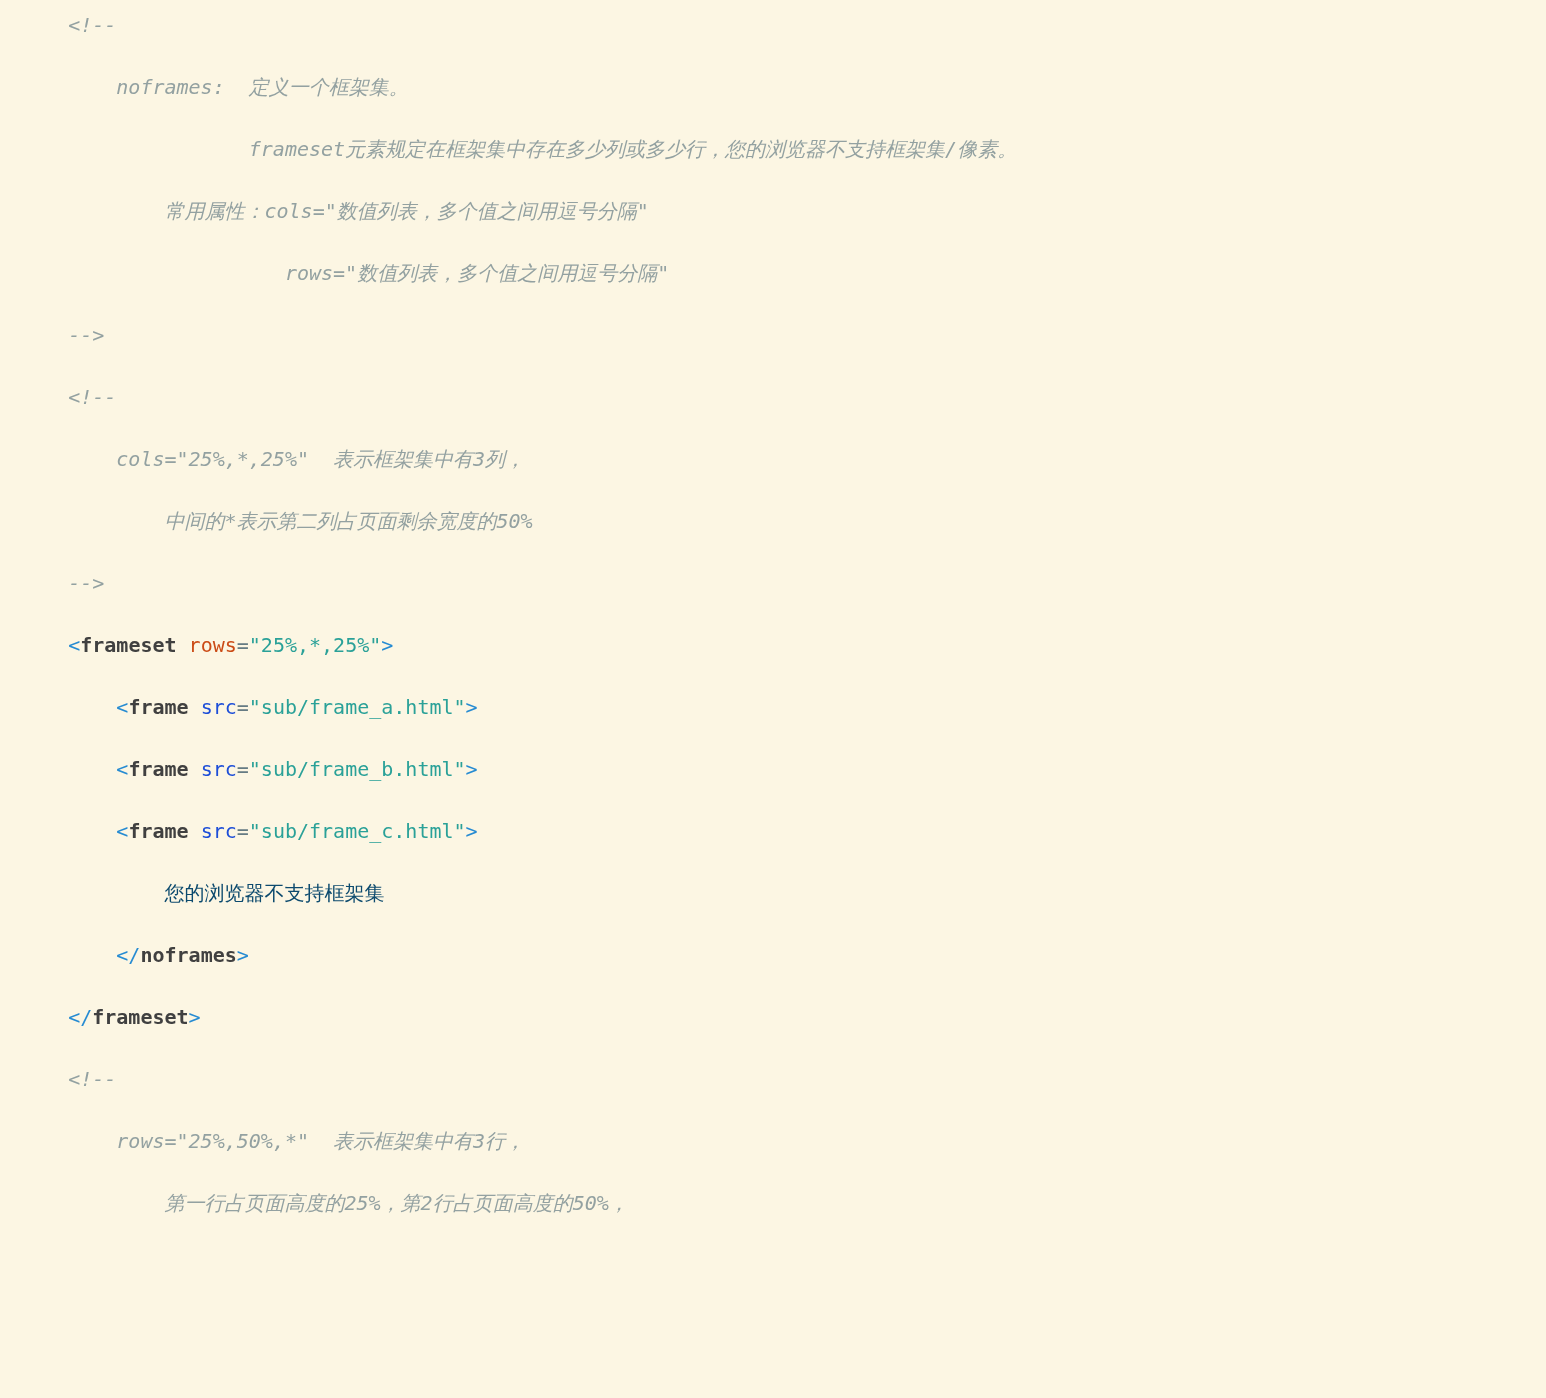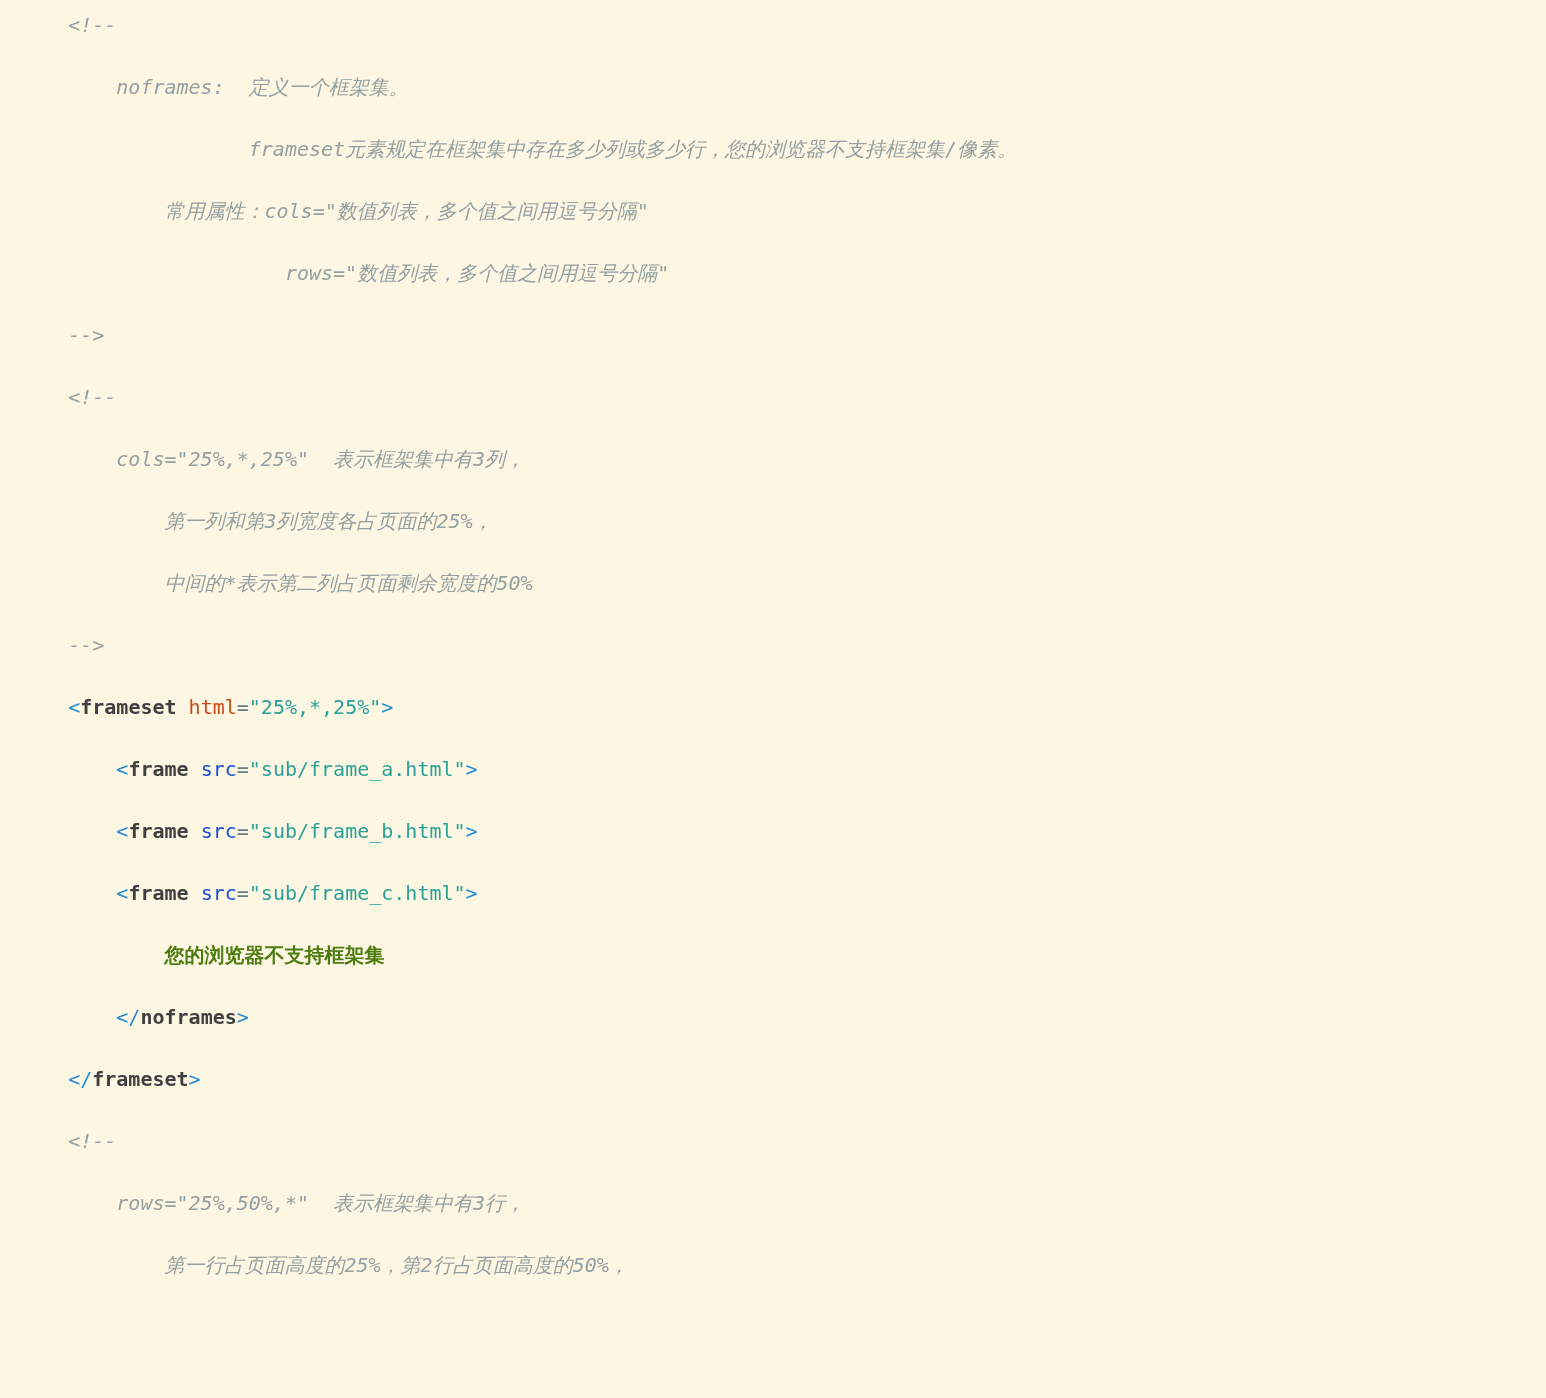--- a/index.html
+++ b/index.html
@@ -21,37 +21,36 @@
     position: relative;
     padding-left: 0;
   }
   .comment { color: #93a1a1; font-style: italic; }
   .tag-bracket { color: #268bd2; }
   .tag-name { color: #404040; font-weight: bold; }
   .attr-name { color: #1d4ed8; }
   .attr-name-red { color: #cb4b16; }
   .attr-eq { color: #657b83; }
   .attr-value { color: #2aa198; }
-  .text-black { color: #4d7c0f; font-weight: 700; font-style: normal; text-align: center; }
+  .text-black { color: #0c4a6e; font-weight: 400; font-style: normal; text-align: center; }
 </style>
 </head>
 <body>
 
 <pre id="code-block"><span class="line"><span class="comment">    &lt;!--</span></span>
 <span class="line"><span class="comment">        noframes:  定义一个框架集。</span></span>
 <span class="line"><span class="comment">                   frameset元素规定在框架集中存在多少列或多少行，您的浏览器不支持框架集/像素。</span></span>
 <span class="line"><span class="comment">            常用属性：cols="数值列表，多个值之间用逗号分隔"</span></span>
 <span class="line"><span class="comment">                      rows="数值列表，多个值之间用逗号分隔"</span></span>
 <span class="line"><span class="comment">    --&gt;</span></span>
 <span class="line"><span class="comment">    &lt;!--</span></span>
 <span class="line"><span class="comment">        cols="25%,*,25%"  表示框架集中有3列，</span></span>
-<span class="line"><span class="comment">            第一列和第3列宽度各占页面的25%，</span></span>
 <span class="line"><span class="comment">            中间的*表示第二列占页面剩余宽度的50%</span></span>
 <span class="line"><span class="comment">    --&gt;</span></span>
-<span class="line"><span class="tag-bracket">    &lt;</span><span class="tag-name">frameset</span><span class=""> </span><span class="attr-name-red">html</span><span class="attr-eq">=</span><span class="attr-value">"25%,*,25%"</span><span class="tag-bracket">&gt;</span></span>
+<span class="line"><span class="tag-bracket">    &lt;</span><span class="tag-name">frameset</span><span class=""> </span><span class="attr-name-red">rows</span><span class="attr-eq">=</span><span class="attr-value">"25%,*,25%"</span><span class="tag-bracket">&gt;</span></span>
 <span class="line"><span class="tag-bracket">        &lt;</span><span class="tag-name">frame</span><span class=""> </span><span class="attr-name">src</span><span class="attr-eq">=</span><span class="attr-value">"sub/frame_a.html"</span><span class="tag-bracket">&gt;</span></span>
 <span class="line"><span class="tag-bracket">        &lt;</span><span class="tag-name">frame</span><span class=""> </span><span class="attr-name">src</span><span class="attr-eq">=</span><span class="attr-value">"sub/frame_b.html"</span><span class="tag-bracket">&gt;</span></span>
 <span class="line"><span class="tag-bracket">        &lt;</span><span class="tag-name">frame</span><span class=""> </span><span class="attr-name">src</span><span class="attr-eq">=</span><span class="attr-value">"sub/frame_c.html"</span><span class="tag-bracket">&gt;</span></span>
 <span class="line"><span class="text-black">            您的浏览器不支持框架集</span></span>
 <span class="line"><span class="tag-bracket">        &lt;/</span><span class="tag-name">noframes</span><span class="tag-bracket">&gt;</span></span>
 <span class="line"><span class="tag-bracket">    &lt;/</span><span class="tag-name">frameset</span><span class="tag-bracket">&gt;</span></span>
 <span class="line"><span class="comment">    &lt;!--</span></span>
 <span class="line"><span class="comment">        rows="25%,50%,*"  表示框架集中有3行，</span></span>
 <span class="line"><span class="comment">            第一行占页面高度的25%，第2行占页面高度的50%，</span></span>
 

